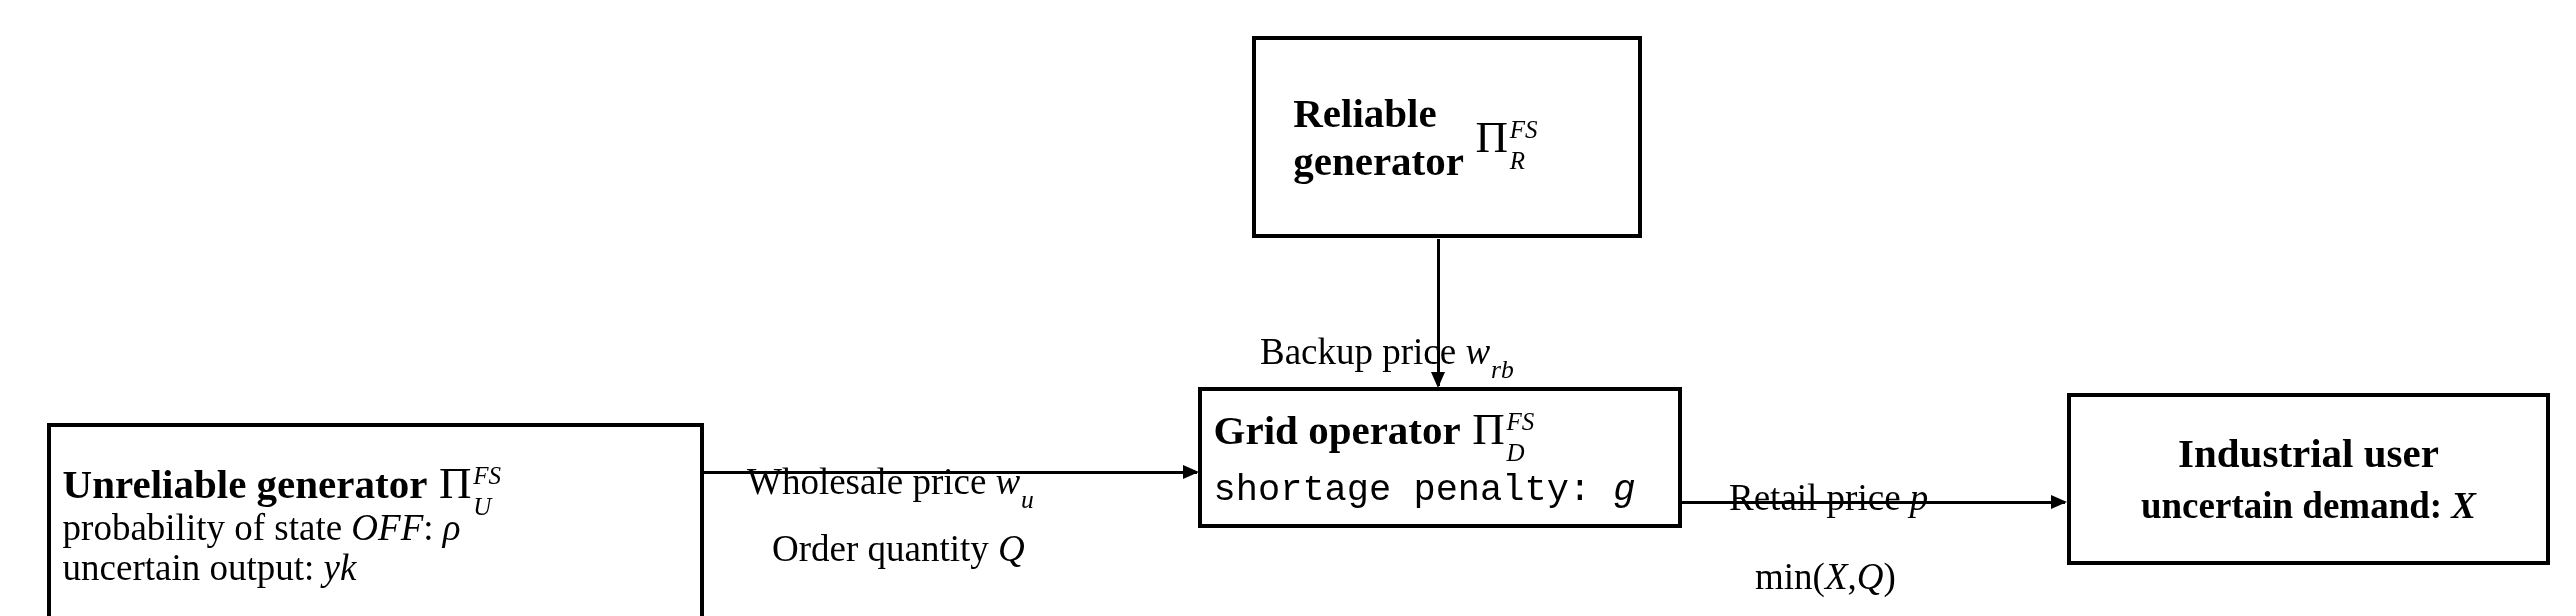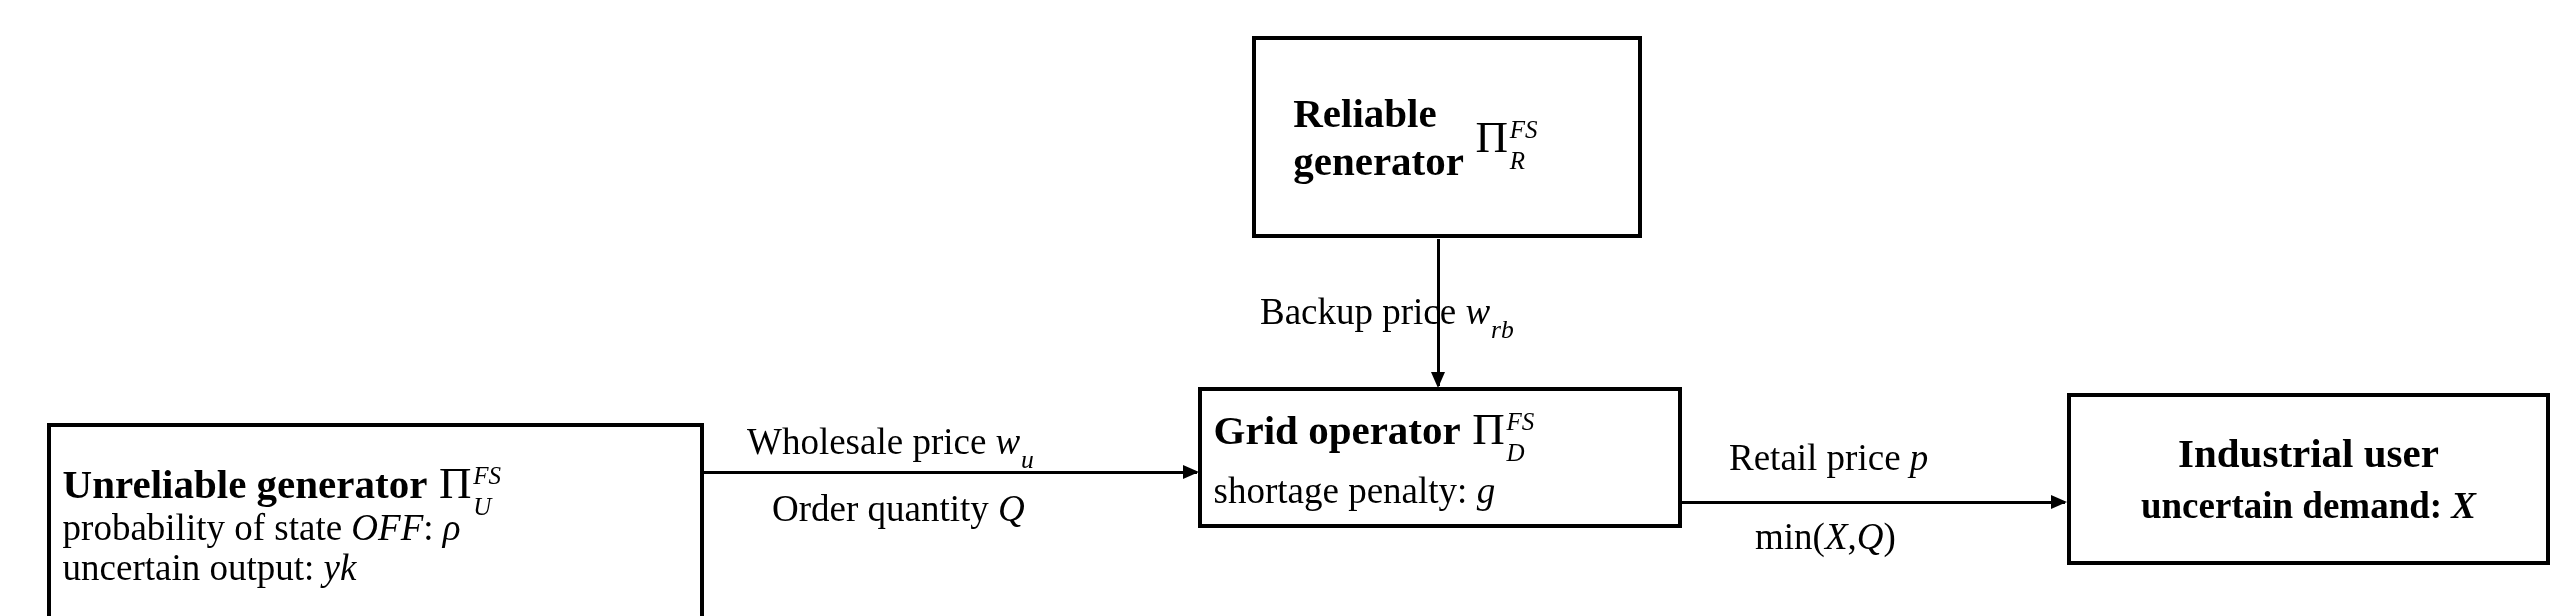--- a/index.html
+++ b/index.html
@@ -133,20 +133,21 @@
     border-left: 7.4px solid transparent;
     border-right: 7.4px solid transparent;
   }
 
   
   .edge-label {
     position: absolute;
     font-size: 37px;
     white-space: nowrap;
     line-height: 1;
+    margin-top: 40px;
   }
 </style>
 </head>
 <body>
 
 <div id="canvas">
 
   <div class="node" style="left:1252px; top:36px; width:390px; height:202px;">
     <div class="reliable-inner">
       <span class="reliable-words">
@@ -187,21 +188,21 @@
 
   <div class="edge-label" style="left:772px; top:490px;">
     <span>Order quantity </span><span class="it">Q</span>
   </div>
 
   <div class="node" style="left:1198px; top:387px; width:484px; height:141px;">
     <div class="node-inner">
       <div class="line title">
         <span>Grid operator</span><span class="pi-wrap"><span class="pi-glyph">Π</span><span class="pi-scripts"><span class="pi-sup">FS</span><span class="pi-sub">D</span></span></span>
       </div>
-      <div class="line sub" style="margin-top:18px;">
+      <div class="line sub" style="margin-top:18px;font-family:Liberation Mono, monospace;">
         <span>shortage penalty: </span><span class="it">g</span>
       </div>
     </div>
   </div>
 
   <div class="arrow-h" style="left:1682px; top:501px; width:383px;"></div>
 
   <div class="edge-label" style="left:1729px; top:439px;">
     <span>Retail price </span><span class="it">p</span>
   </div>

